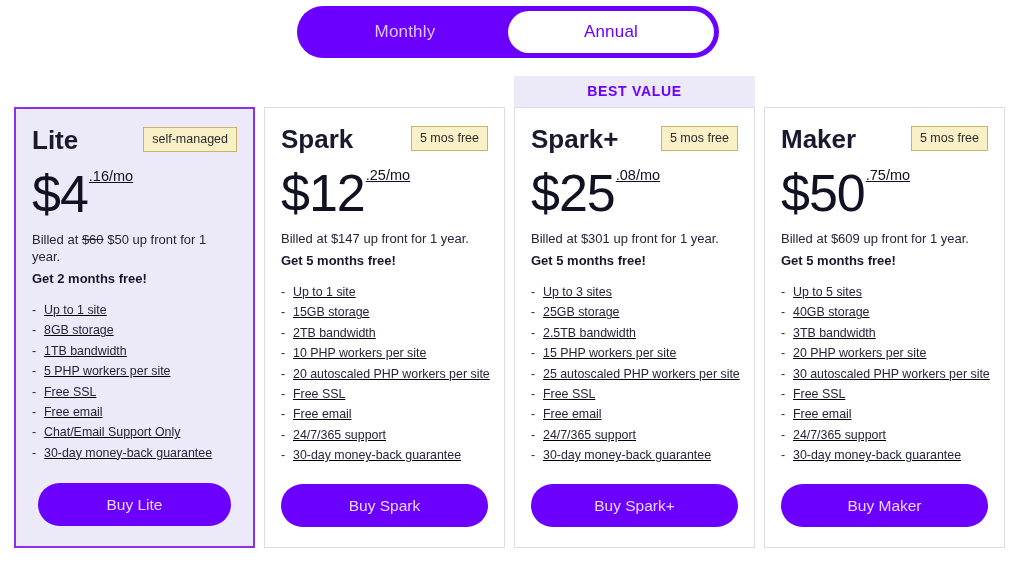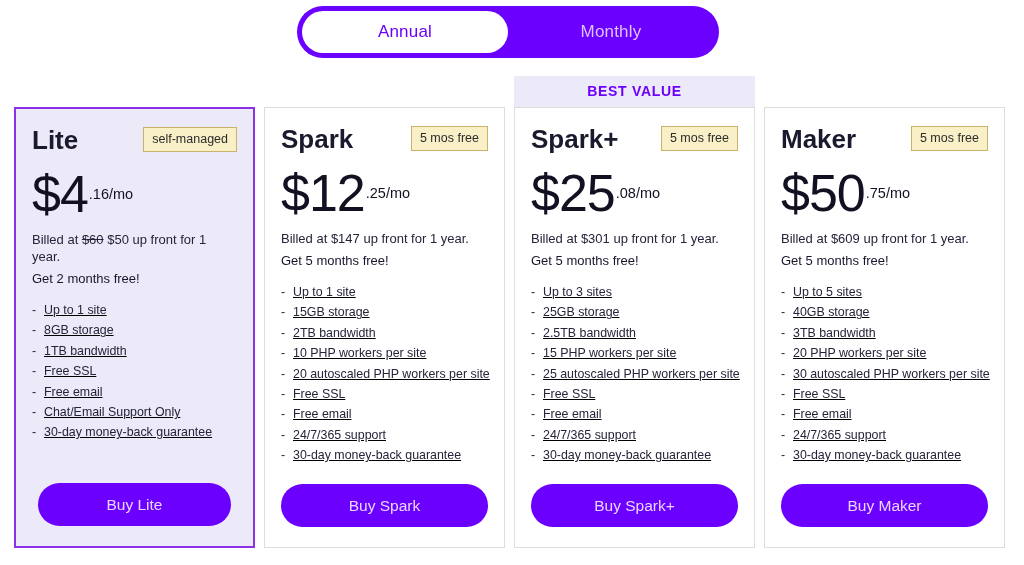--- a/index.html
+++ b/index.html
@@ -122,36 +122,37 @@
     font-size: 52px;
     color: #111122;
     line-height: 54px;
     letter-spacing: -1px;
     font-weight: normal;
   }
   .price-cents {
     font-size: 14.5px;
     color: #111122;
     line-height: 1;
-    margin-top: 20px;
+    margin-top: 2px;
     margin-left: 1px;
     white-space: nowrap;
+    text-decoration: underline;
   }
 
   .billed {
     margin-top: 10px;
     font-size: 13px;
     color: #24243a;
     line-height: 17px;
   }
   .billed s { color: #24243a; margin-top: 20px; }
   .freeline {
     margin-top: 6px;
     font-size: 13px;
-    font-weight: normal;
+    font-weight: bold;
     color: #16162c;
   }
 
   .features {
     margin-top: 14px;
     list-style: none;
     text-decoration: underline;
   }
   .features li {
     font-size: 12.4px;
@@ -181,22 +182,22 @@
     font-family: "Liberation Sans", sans-serif;
     cursor: pointer;
   }
   .card.featured .buy-btn { left: 22px; right: 22px; }
 </style>
 </head>
 <body>
 
 <div class="toggle-wrap">
   <div class="toggle">
+    <div class="toggle-opt">Monthly</div>
     <div class="toggle-opt active">Annual</div>
-    <div class="toggle-opt">Monthly</div>
   </div>
 </div>
 
 <div class="cards">
 
   <div class="card-col c0">
     <div class="banner empty"></div>
     <div class="card featured">
       <div class="card-head">
         <div class="plan-name">Lite</div>
@@ -207,20 +208,21 @@
         <span class="price-cents">.16/mo</span>
       </div>
       <div class="billed">
         <span>Billed at </span><s>$60</s><span> $50 up front for 1 year.</span>
       </div>
       <div class="freeline">Get 2 months free!</div>
       <ul class="features">
         <li>Up to 1 site</li>
         <li>8GB storage</li>
         <li>1TB bandwidth</li>
+        <li>5 PHP workers per site</li>
         <li>Free SSL</li>
         <li>Free email</li>
         <li>Chat/Email Support Only</li>
         <li>30-day money-back guarantee</li>
       </ul>
       <button class="buy-btn">Buy Lite</button>
     </div>
   </div>
 
   <div class="card-col c1">

